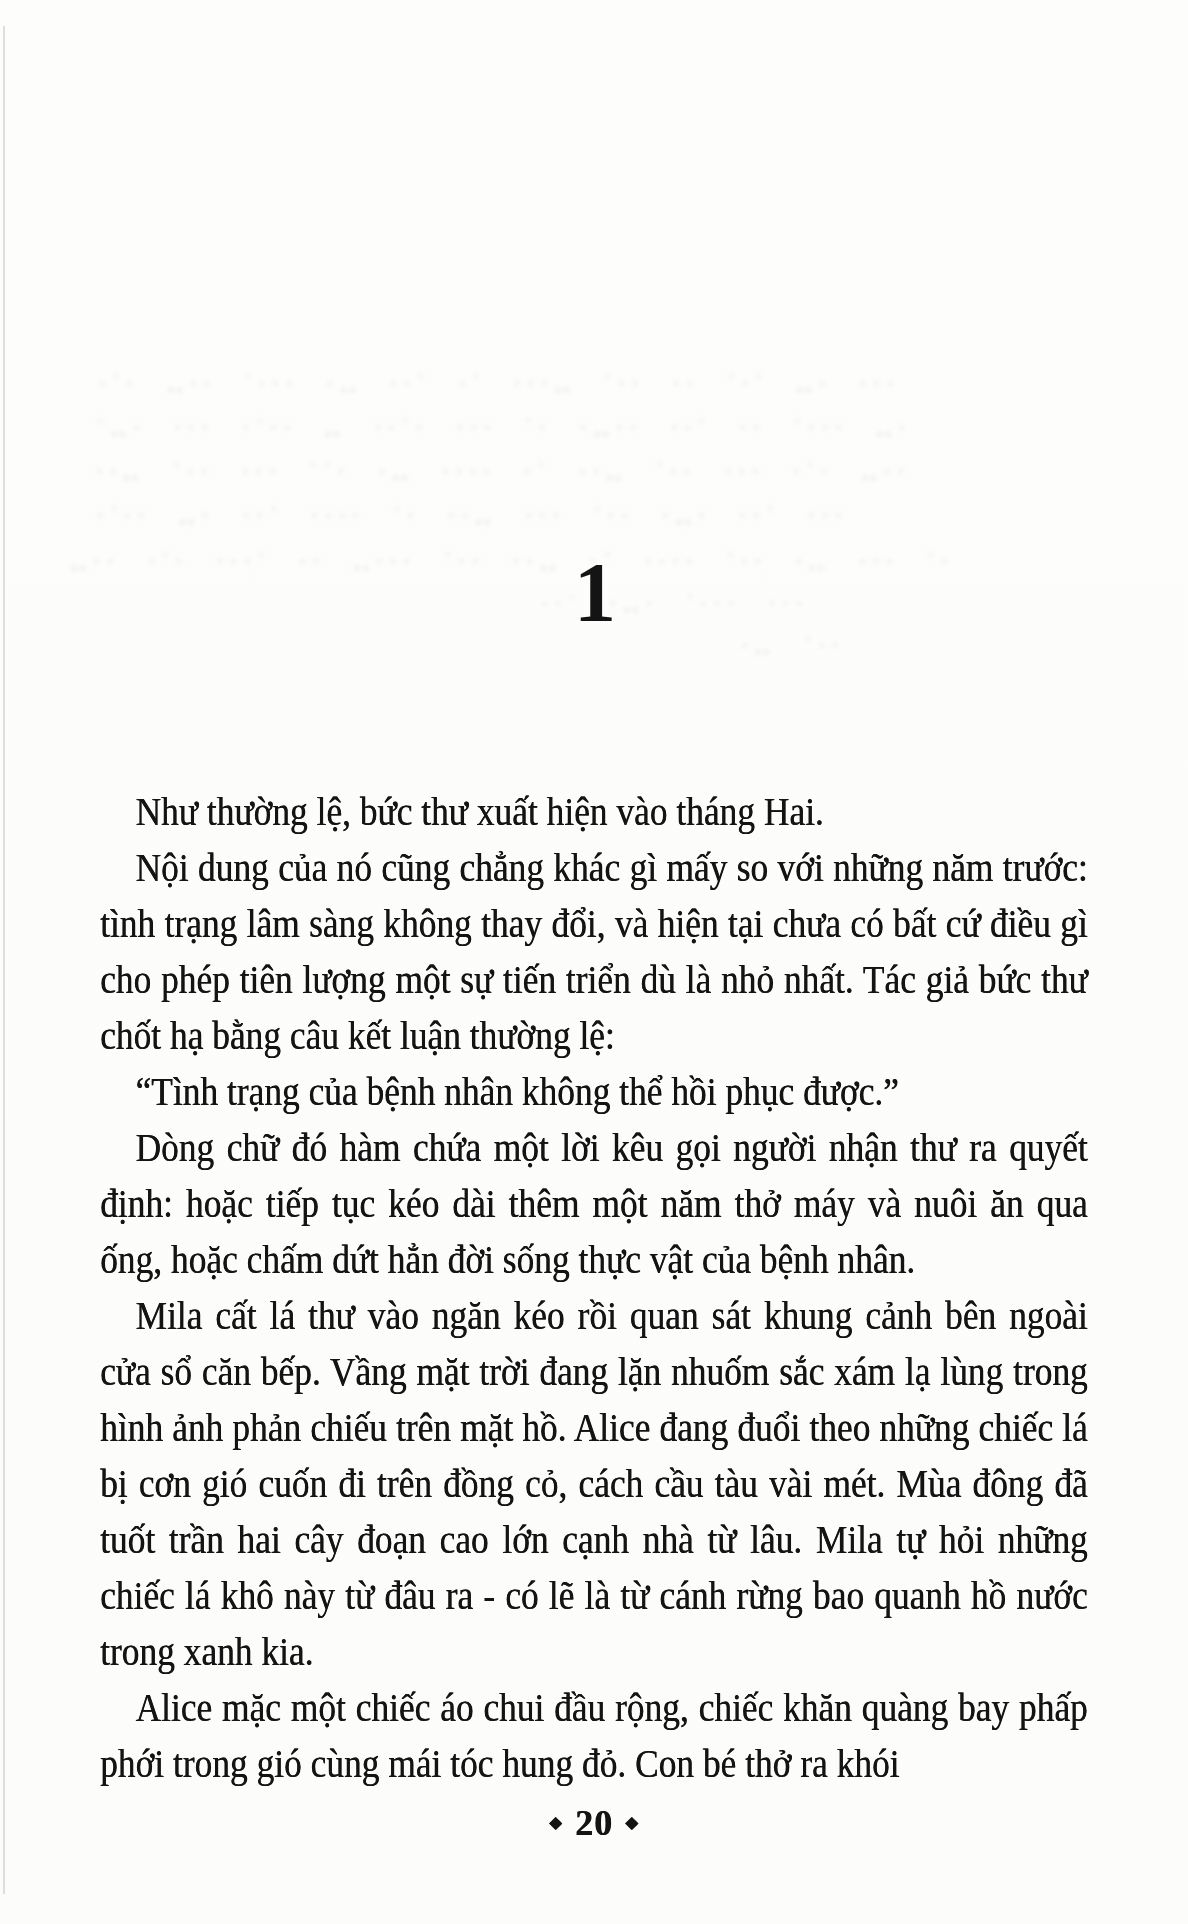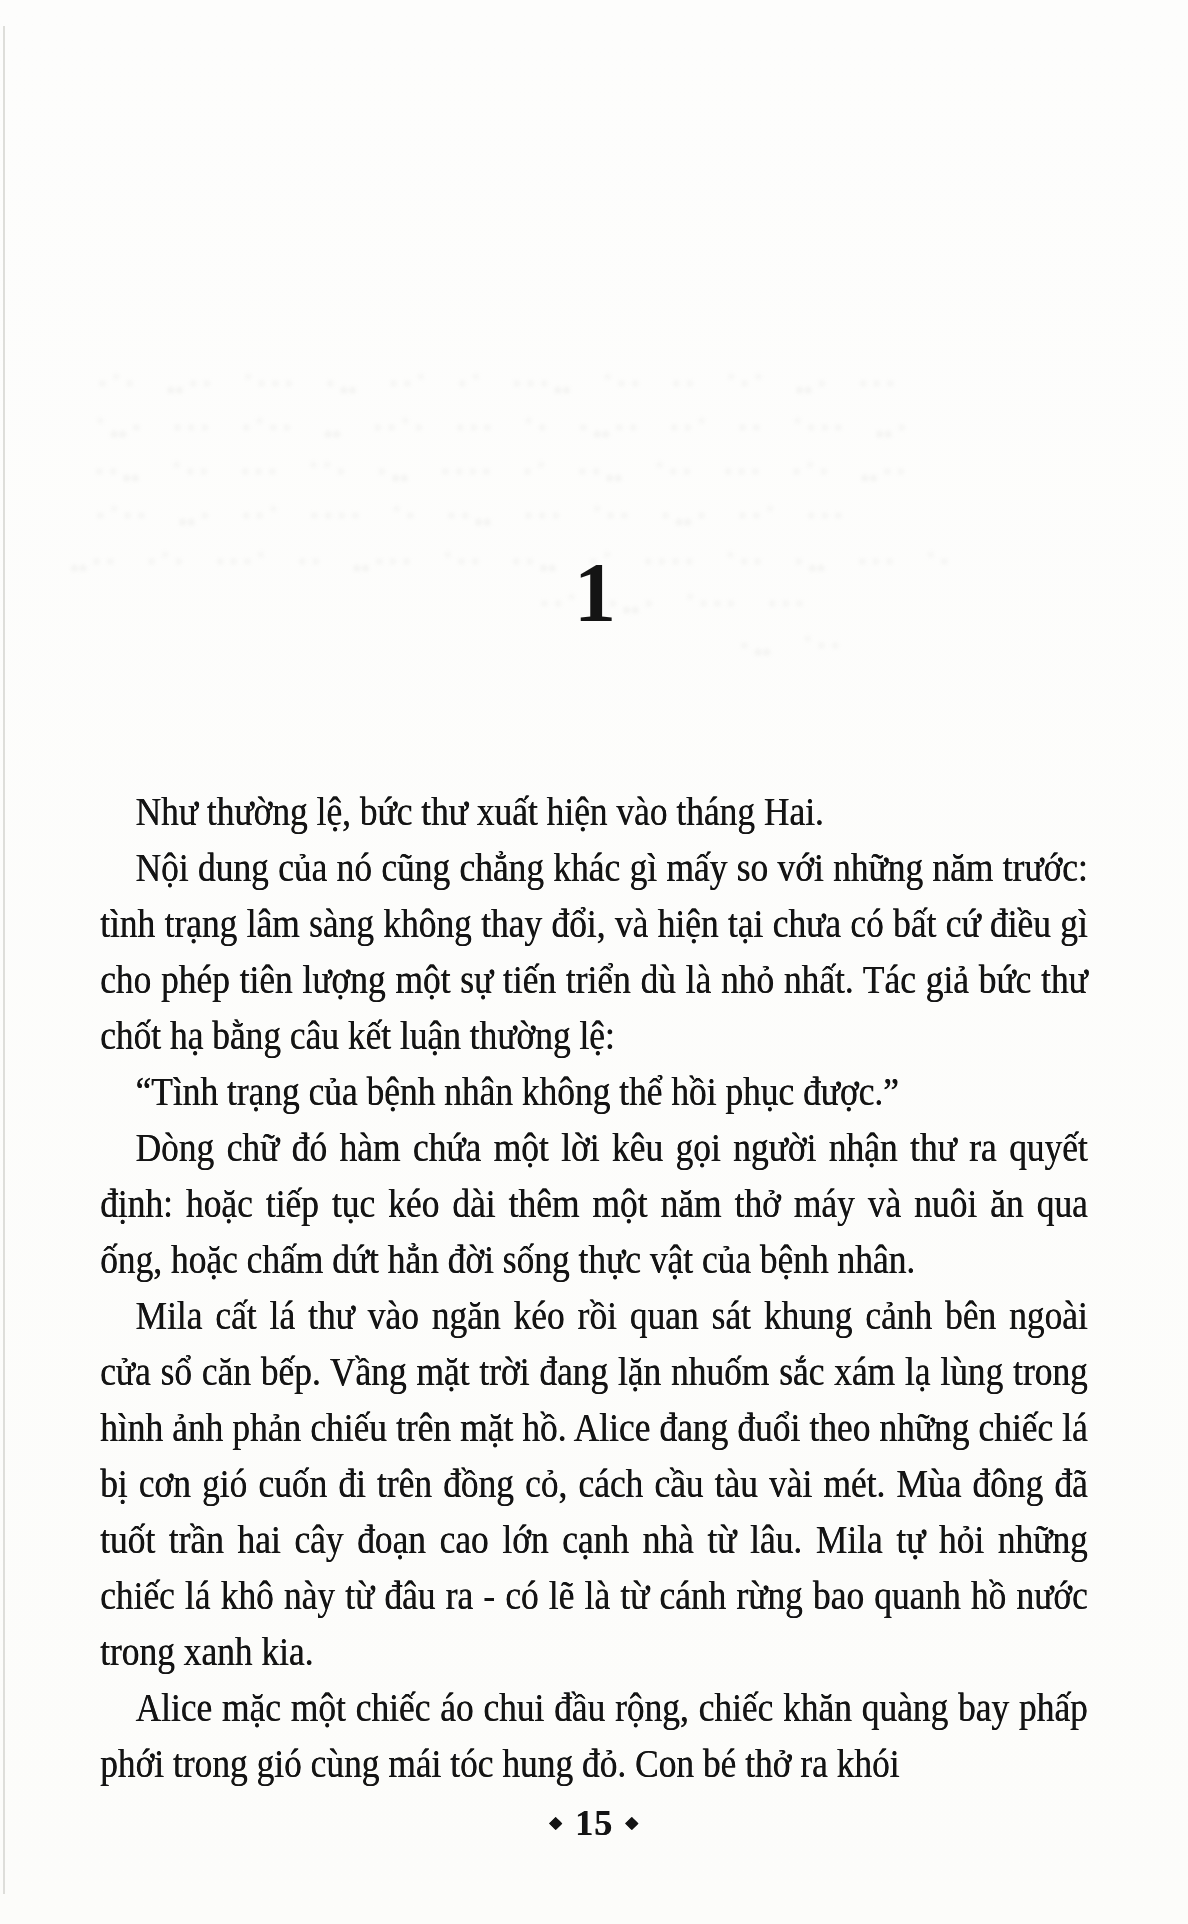--- a/index.html
+++ b/index.html
@@ -105,16 +105,16 @@
   <div class="body-text">
     <p>Như thường lệ, bức thư xuất hiện vào tháng Hai.</p>
     <p>Nội dung của nó cũng chẳng khác gì mấy so với những năm trước: tình trạng lâm sàng không thay đổi, và hiện tại chưa có bất cứ điều gì cho phép tiên lượng một sự tiến triển dù là nhỏ nhất. Tác giả bức thư chốt hạ bằng câu kết luận thường lệ:</p>
     <p>“Tình trạng của bệnh nhân không thể hồi phục được.”</p>
     <p>Dòng chữ đó hàm chứa một lời kêu gọi người nhận thư ra quyết định: hoặc tiếp tục kéo dài thêm một năm thở máy và nuôi ăn qua ống, hoặc chấm dứt hẳn đời sống thực vật của bệnh nhân.</p>
     <p>Mila cất lá thư vào ngăn kéo rồi quan sát khung cảnh bên ngoài cửa sổ căn bếp. Vầng mặt trời đang lặn nhuốm sắc xám lạ lùng trong hình ảnh phản chiếu trên mặt hồ. Alice đang đuổi theo những chiếc lá bị cơn gió cuốn đi trên đồng cỏ, cách cầu tàu vài mét. Mùa đông đã tuốt trần hai cây đoạn cao lớn cạnh nhà từ lâu. Mila tự hỏi những chiếc lá khô này từ đâu ra - có lẽ là từ cánh rừng bao quanh hồ nước trong xanh kia.</p>
     <p>Alice mặc một chiếc áo chui đầu rộng, chiếc khăn quàng bay phấp phới trong gió cùng mái tóc hung đỏ. Con bé thở ra khói</p>
   </div>
 
   <div class="footer">
-    <span class="diamond">◆</span><span>15</span><span class="diamond">◆</span>
+    <span class="diamond">◆</span><span>20</span><span class="diamond">◆</span>
   </div>
 
 </div>
 
 </body></html>

